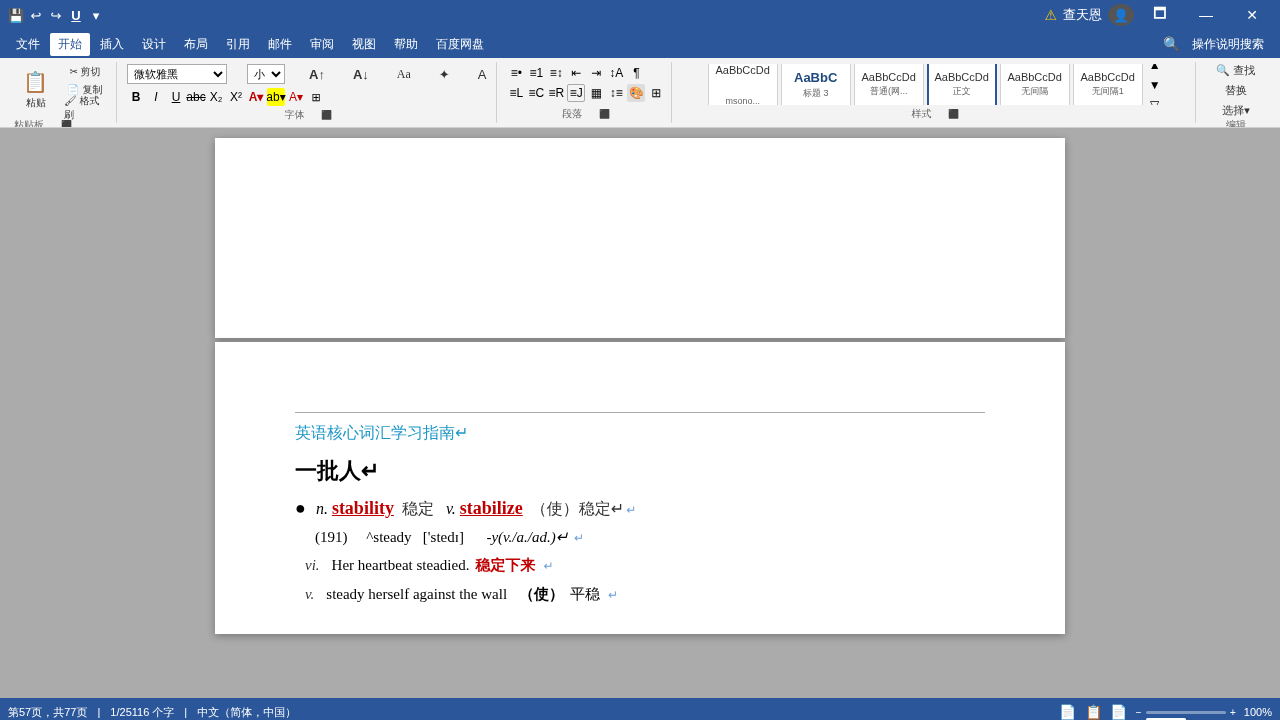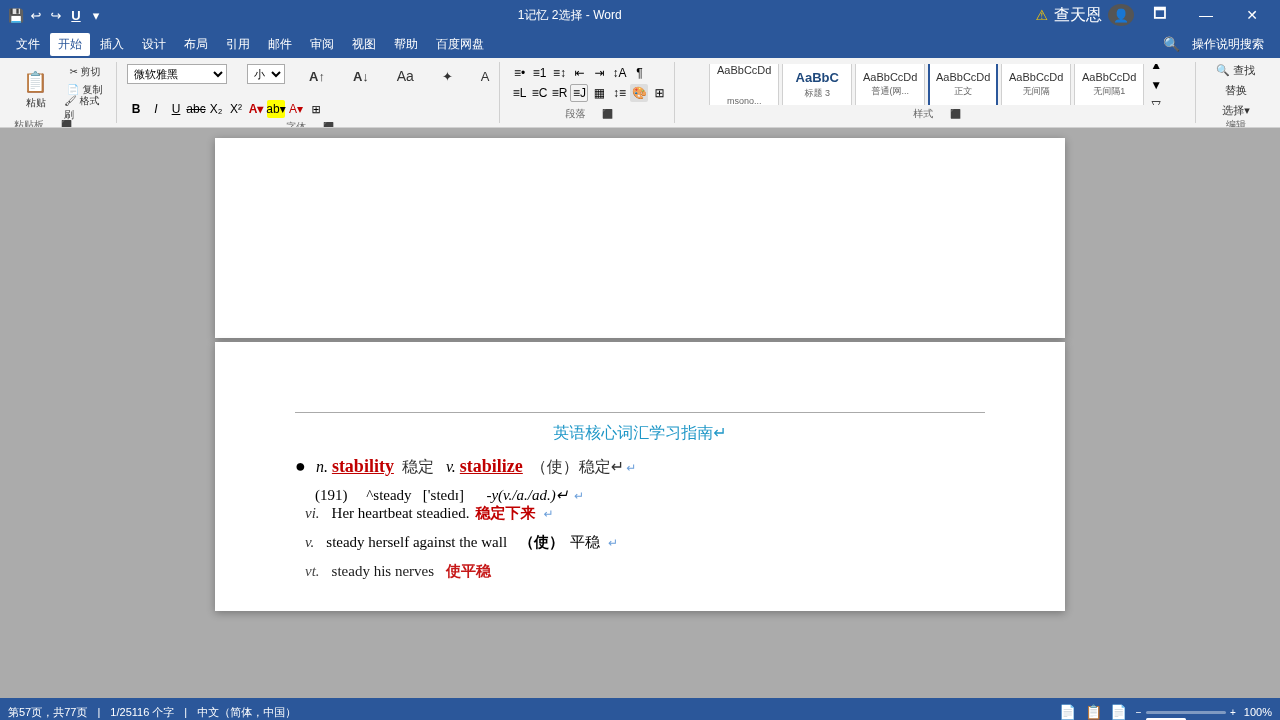--- a/index.html
+++ b/index.html
@@ -89,21 +89,21 @@
       padding: 1px 3px;
       cursor: pointer;
       border-radius: 2px;
       font-size: 11px;
       height: 16px;
       color: #333;
       border: 1px solid transparent;
     }
 
     
-    .font-row { display: flex; align-items: flex-end; gap: 20px; margin-bottom: 14px; }
+    .font-row { display: flex; align-items: center; gap: 20px; margin-bottom: 2px; }
     .font-select {
       width: 100px;
       height: 20px;
       font-size: 11px;
       border: 1px solid #ababab;
       background: white;
       padding: 0 2px;
     }
     .size-select {
       width: 38px;
@@ -157,21 +157,20 @@
       background: white;
       width: 850px;
       min-height: 200px;
       box-shadow: 0 2px 8px rgba(0,0,0,0.3);
       margin-bottom: 4px;
     }
     .page-top { height: 60px; padding: 10px 80px; }
     .page-main { padding: 10px 80px 20px; }
 
     .doc-title {
-      text-align: center;
       color: #1f97c7;
       font-size: 16px;
       margin-bottom: 12px;
       font-family: 'Microsoft YaHei', sans-serif;
     }
     .section-title {
       font-size: 22px;
       font-weight: bold;
       font-family: 'SimSun', serif;
       margin-bottom: 12px;
@@ -185,20 +184,21 @@
       font-family: 'Times New Roman', Times, serif;
     }
     .bullet { font-size: 18px; margin-right: 10px; }
     .pos-italic { font-style: italic; color: #333; margin-right: 6px; }
     .word-link { color: #c00000; font-weight: bold; text-decoration: underline; font-size: 18px; margin-right: 4px; }
     .cn-text { color: #333; font-family: 'SimSun', serif; }
     .red-cn { color: #c00000; font-weight: bold; font-family: 'SimSun', serif; }
 
     .phonetic-line {
       font-size: 15px;
+      margin-bottom: 10px;
       margin-left: 20px;
       font-family: 'Times New Roman', Times, serif;
     }
 
     .example-line {
       font-size: 15px;
       margin-bottom: 10px;
       margin-left: 10px;
       font-family: 'Times New Roman', Times, serif;
       display: flex;
@@ -224,26 +224,23 @@
 <body>
 
 <div class="title-bar">
   <div class="title-bar-left">
     <span class="tb-icon">💾</span>
     <span class="tb-icon">↩</span>
     <span class="tb-icon">↪</span>
     <span class="tb-icon" style="text-decoration:underline;font-weight:bold;">U</span>
     <span class="tb-icon">▾</span>
   </div>
-  <div class="title-bar-center">
-    <span>1记忆 2选择  - Word</span>
-  </div>
   <div class="title-bar-right">
     <span style="font-size:14px;color:#ffcc00;">⚠</span>
-    <span style="font-size:16px;">查天恩</span>
+    <span style="font-size:13px;">查天恩</span>
     <span style="width:26px;height:22px;background:#555;display:inline-flex;align-items:center;justify-content:center;border-radius:50%;font-size:13px;">👤</span>
     <span class="tb-btn">🗖</span>
     <span class="tb-btn">—</span>
     <span class="tb-btn tb-close">✕</span>
   </div>
 </div>
 
 <div class="menu-bar">
   <span class="menu-item">文件</span>
   <span class="menu-item active">开始</span>
@@ -286,21 +283,21 @@
     <div class="ribbon-group-content" style="flex-direction:column;align-items:flex-start;gap:2px;">
       <div class="font-row">
         <select class="font-select">
           <option>微软雅黑</option>
         </select>
         <select class="size-select">
           <option>小四</option>
         </select>
         <span class="ribbon-btn-small" style="font-size:13px;font-weight:bold;">A↑</span>
         <span class="ribbon-btn-small" style="font-size:13px;font-weight:bold;">A↓</span>
-        <span class="ribbon-btn-small" style="font-size:14px;">Aa</span>
+        <span class="ribbon-btn-small" style="font-size:12px;font-family:Liberation Serif, serif;">Aa</span>
         <span class="ribbon-btn-small" style="font-size:13px;">✦</span>
         <span class="ribbon-btn-small" style="font-size:13px;">A</span>
       </div>
       <div class="fmt-row">
         <span class="fmt-btn" style="font-weight:bold;">B</span>
         <span class="fmt-btn" style="font-style:italic;">I</span>
         <span class="fmt-btn" style="text-decoration:underline;">U</span>
         <span class="fmt-btn" style="text-decoration:line-through;">abc</span>
         <span class="fmt-btn">X₂</span>
         <span class="fmt-btn">X²</span>
@@ -400,20 +397,23 @@
 
   <div class="page">
     <div class="page-top"></div>
     <div class="page-main">
 
       <div style="border-top:1px solid #aaa;margin-bottom:10px;"></div>
       <div class="doc-title">
         <span>英语核心词汇学习指南↵</span>
       </div>
 
+      <div class="section-title">
+        <span>一批人↵</span>
+      </div>
 
       <div class="entry-line">
         <span class="bullet">●</span>
         <span style="margin-right:4px;">
           <em>n.</em>
         </span>
         <span class="word-link">stability</span>
         <span class="cn-text" style="margin-right:12px;">&nbsp;<span>稳定</span></span>
         <span style="margin-right:4px;">
           <em>v.</em>
@@ -442,27 +442,20 @@
       </div>
 
       <div class="example-line">
         <span class="pos-italic">v.</span>
         <span>steady herself against the wall</span>
         <span style="margin-left:6px;font-weight:bold;font-family:'SimSun',serif;">（使）</span>
         <span style="font-family:'SimSun',serif;">平稳</span>
         <span class="return-symbol">↵</span>
       </div>
 
-      <div class="example-line" style="opacity:0.9;">
-        <span class="pos-italic">vt.</span>
-        <span>steady his nerves</span>
-        <span style="margin-left:6px;">
-          <span class="red-cn">使平稳</span>
-        </span>
-      </div>
 
     </div>
   </div>
 </div>
 
 <div class="status-bar">
   <span style="font-size:11px;">第57页，共77页</span>
   <span>|</span>
   <span style="font-size:11px;">1/25116 个字</span>
   <span>|</span>

